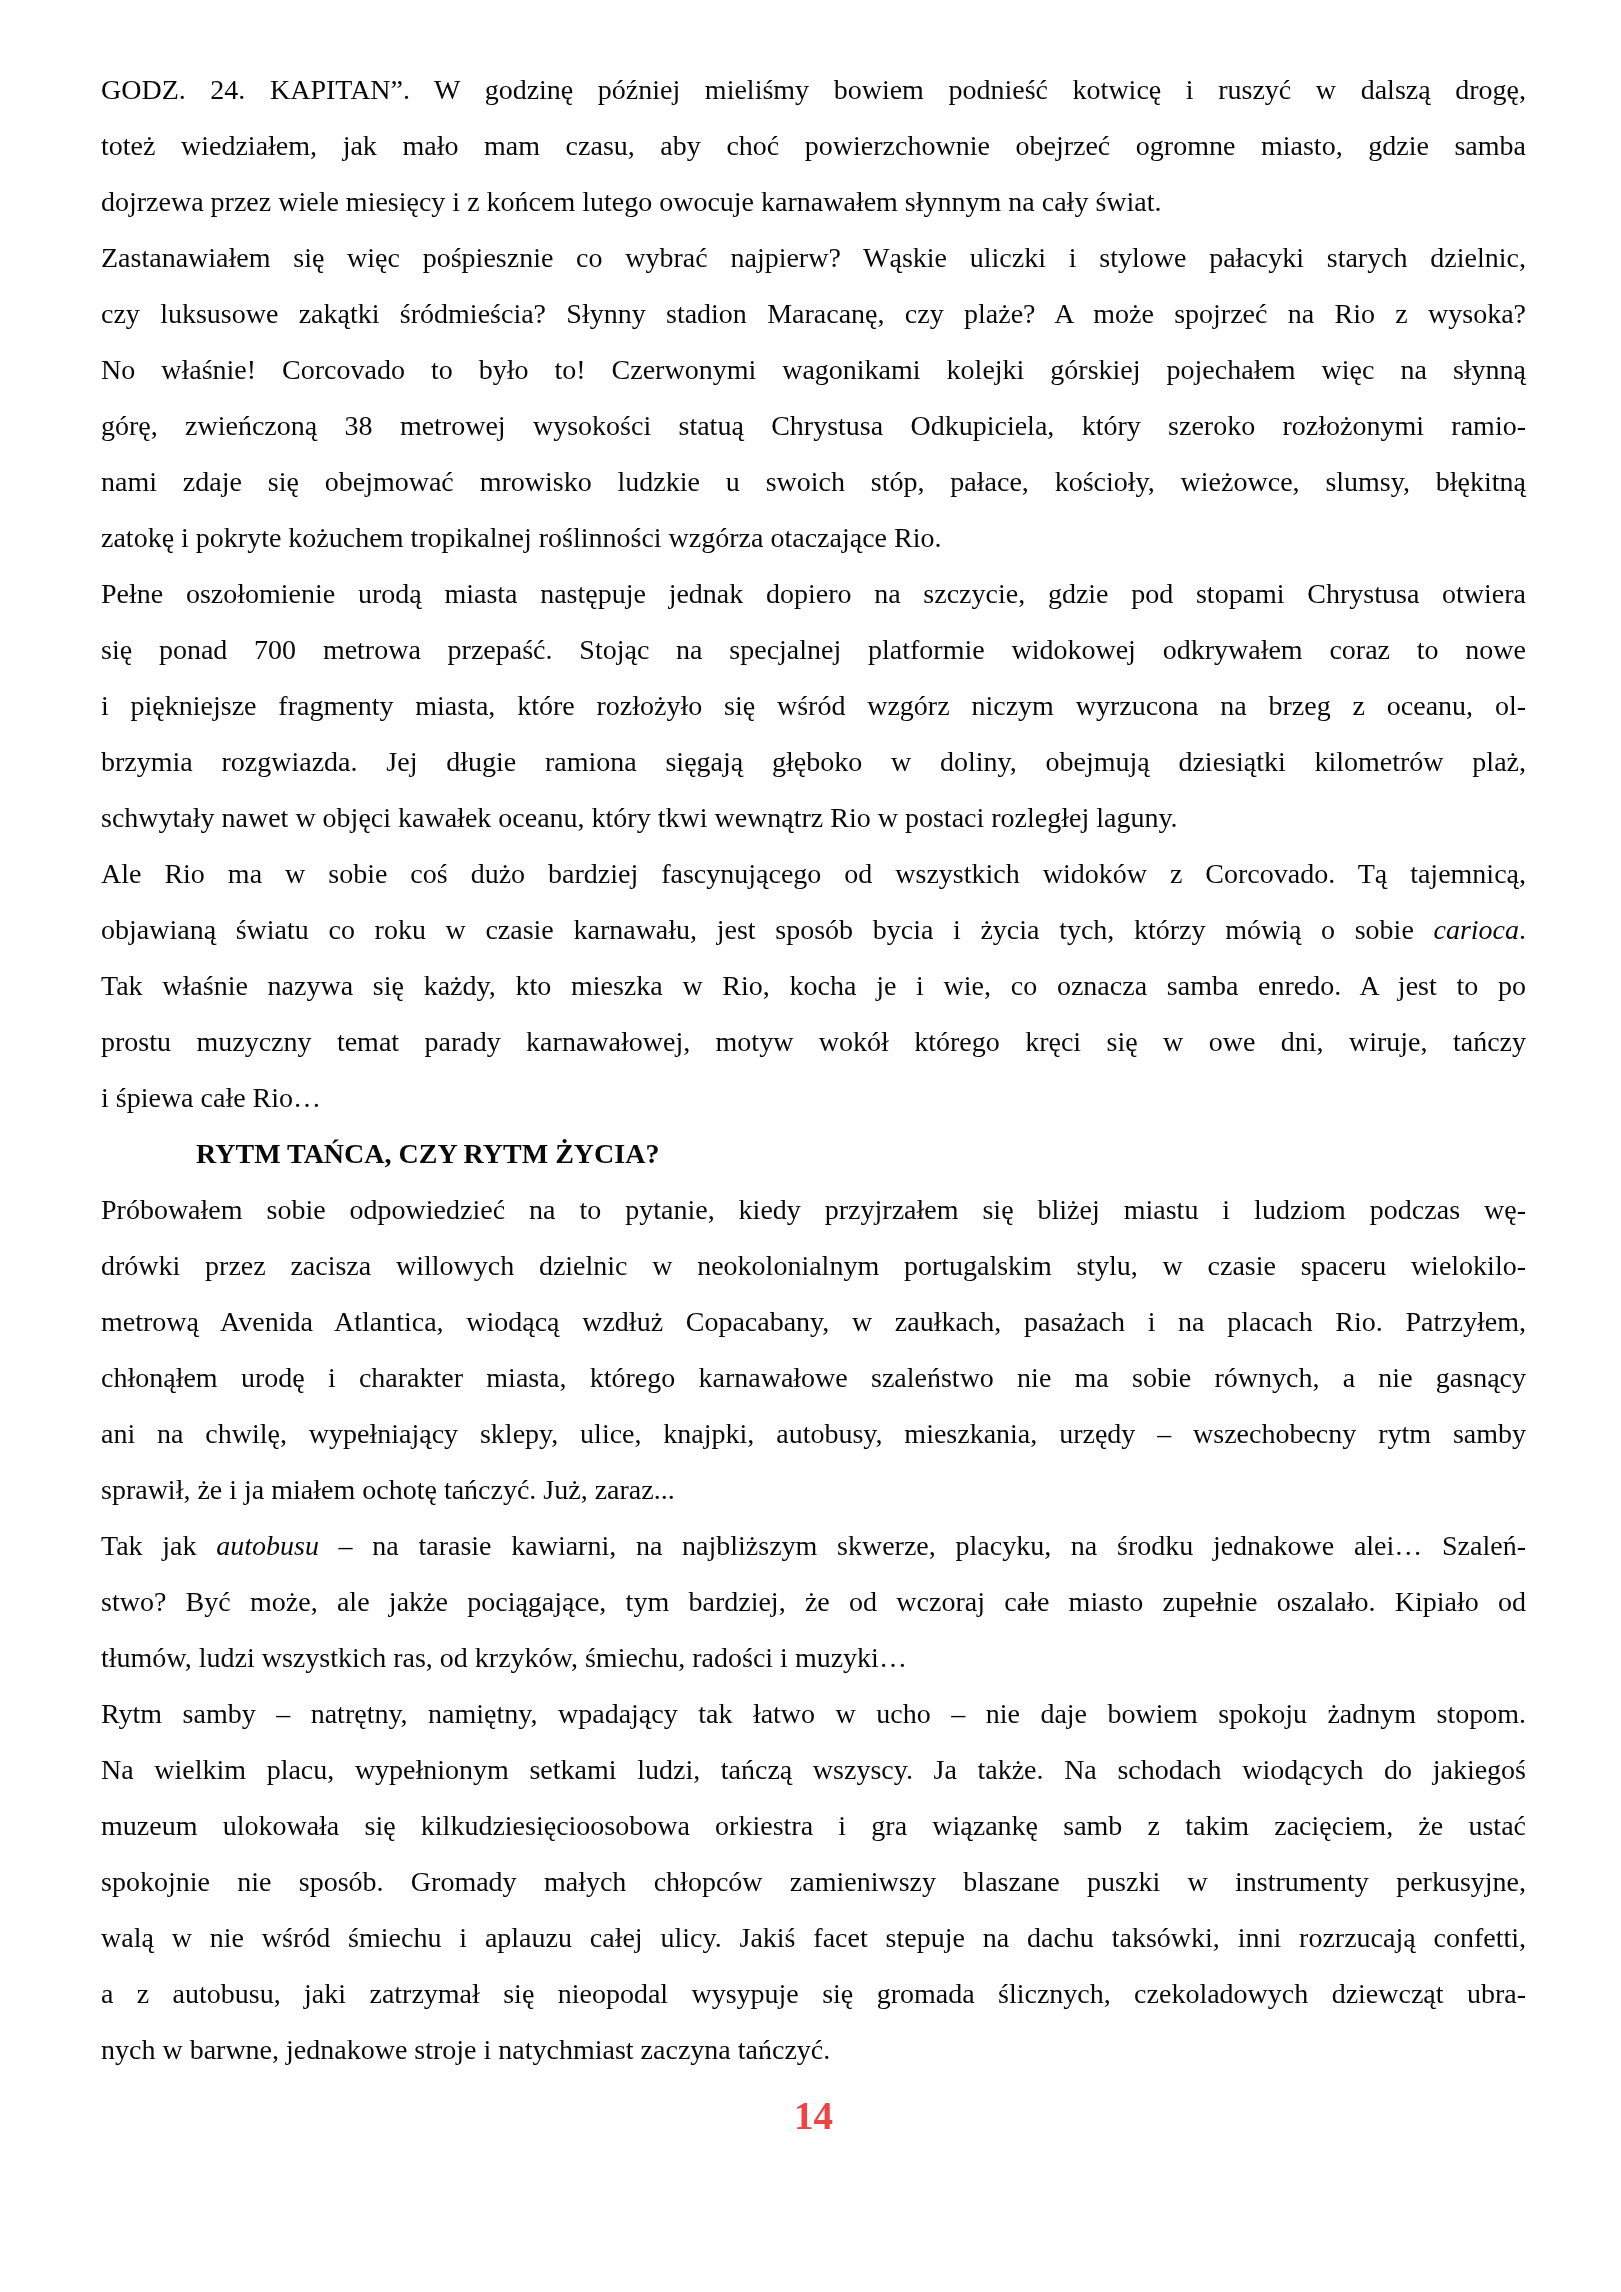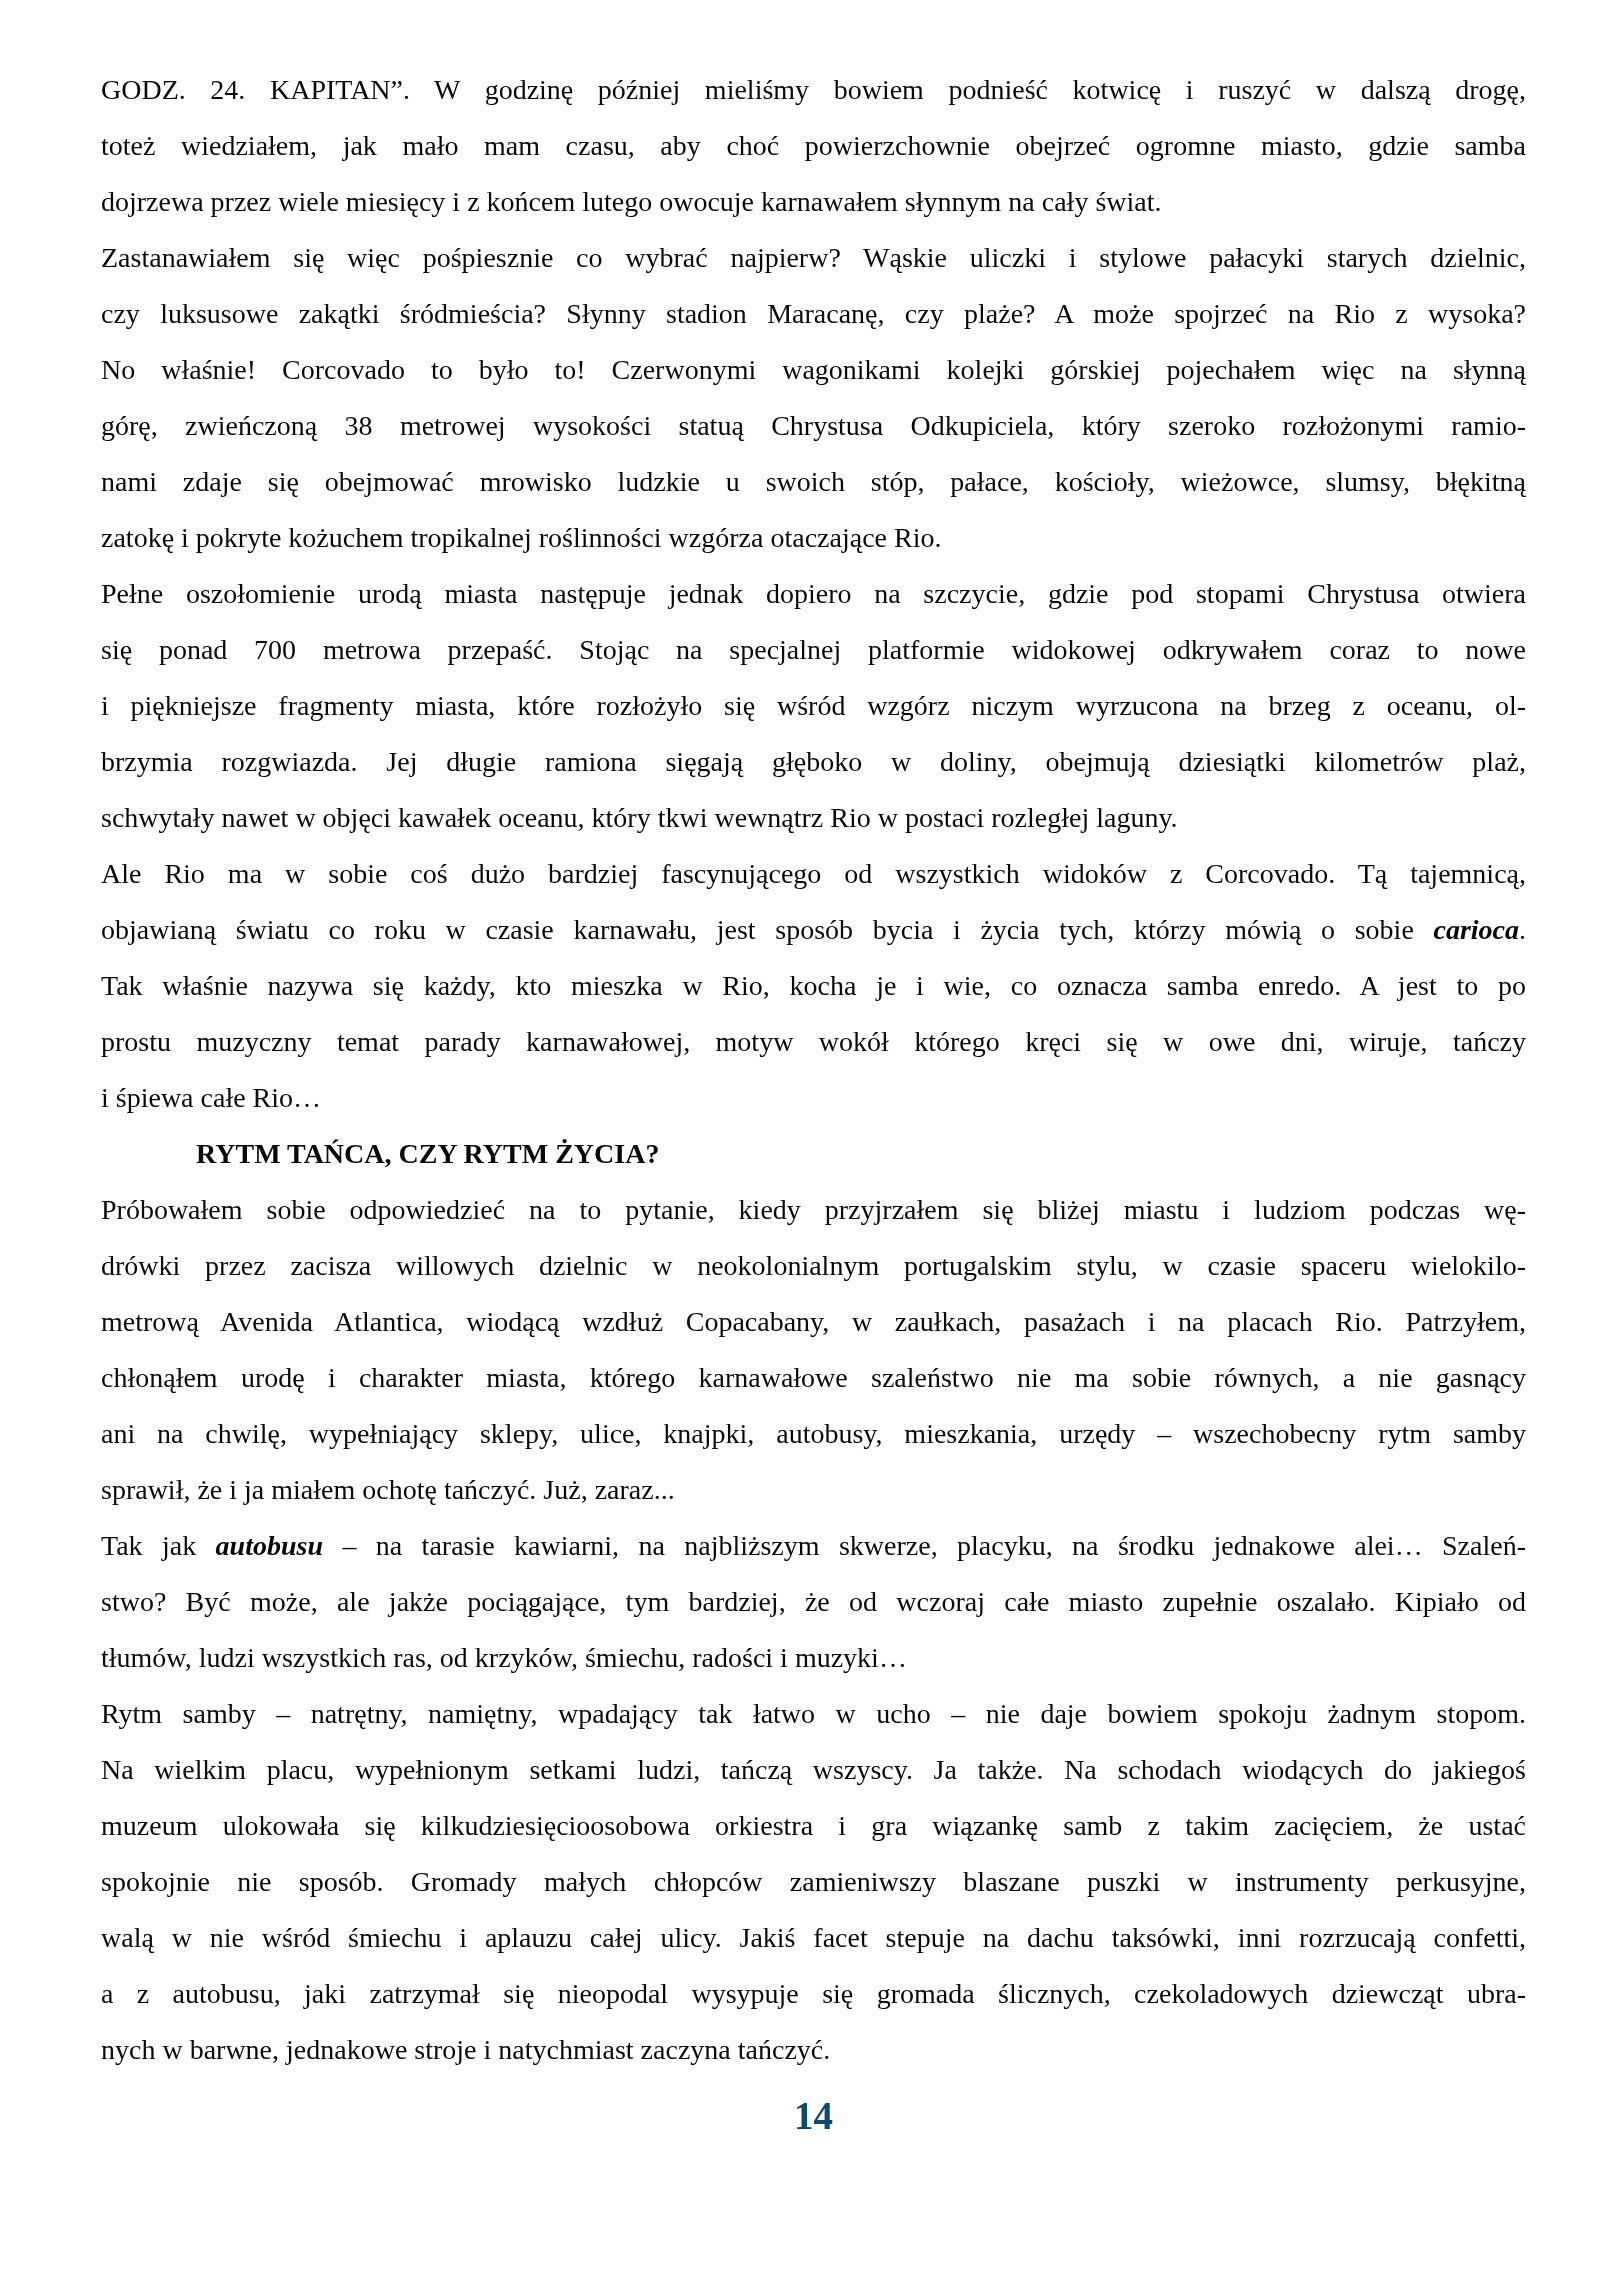--- a/index.html
+++ b/index.html
@@ -31,30 +31,29 @@
     text-align-last: justify;
   }
   .line.heading {
     font-weight: bold;
     padding-left: 95px;
     text-align: center;
     text-align-last: left;
   }
   .line em {
     font-style: italic;
-    font-weight: bold;
   }
   .page-number {
     margin-top: 13.7px;
     text-align: center;
     font-family: "Liberation Serif", serif;
     font-size: 39px;
     line-height: 47px;
     font-weight: bold;
-    color: #0c4a6e;
+    color: #ef4444;
   }
 </style>
 </head>
 <body>
 
 <div class="page">
   <div class="text-block">
       <div class="line justify"><span>GODZ. 24. KAPITAN”. W godzinę później mieliśmy bowiem podnieść kotwicę i ruszyć w dalszą drogę,</span></div>
       <div class="line justify"><span>toteż wiedziałem, jak mało mam czasu, aby choć powierzchownie obejrzeć ogromne miasto, gdzie samba</span></div>
       <div class="line"><span>dojrzewa przez wiele miesięcy i z końcem lutego owocuje karnawałem słynnym na cały świat.</span></div>

